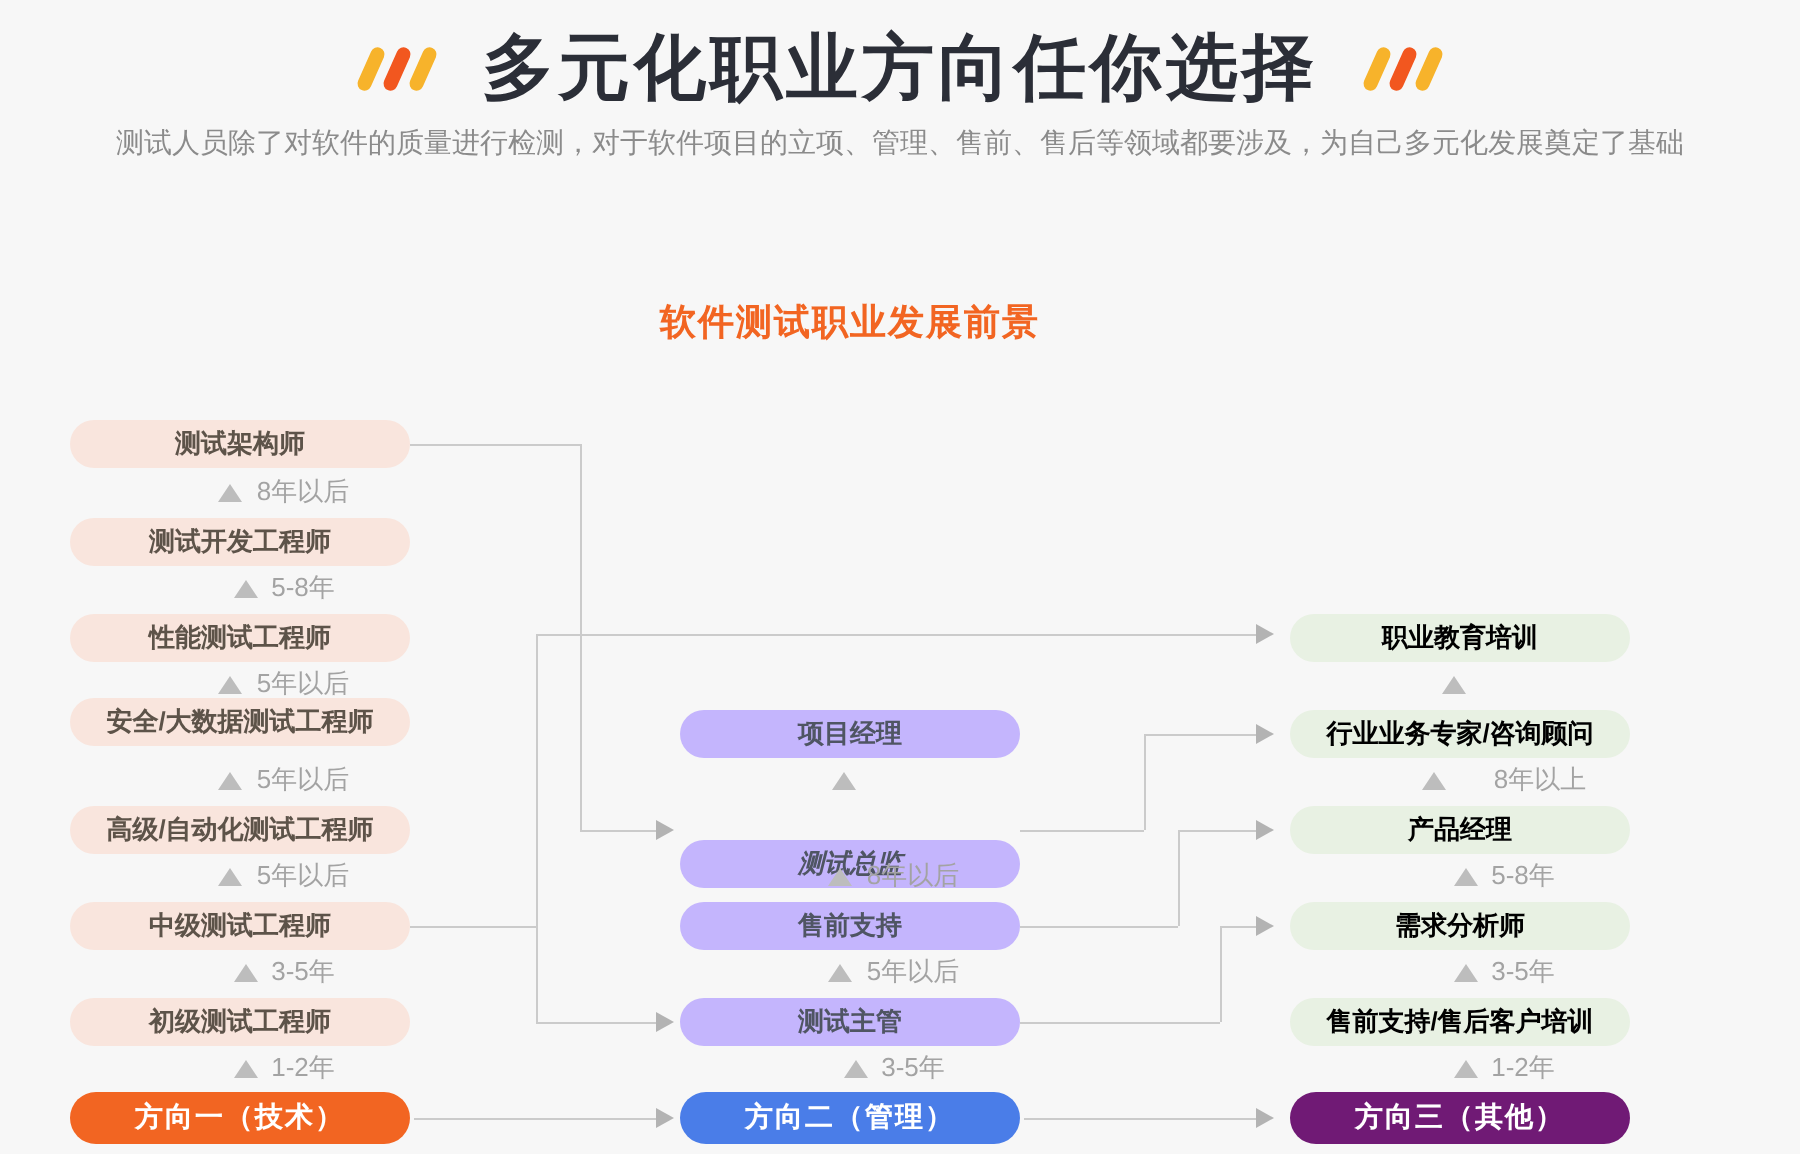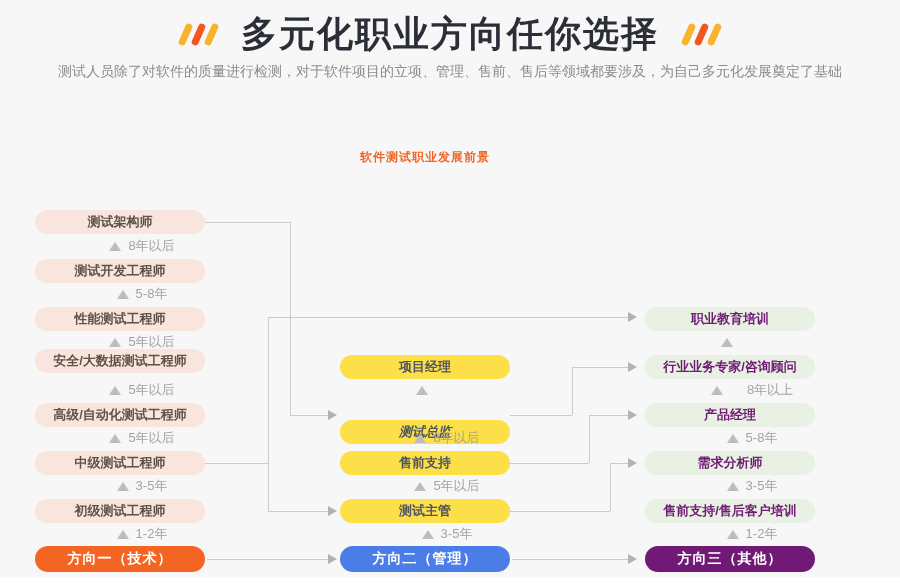--- a/index.html
+++ b/index.html
@@ -8,33 +8,33 @@
   .canvas { position:absolute; left:0; top:0; width:900px; height:577px; background:#f7f7f7; }
 
   
   .title-row { position:absolute; left:0; top:10px; width:900px; display:flex; align-items:center; justify-content:center; gap:26px; }
   .page-title { font-size:36px; font-weight:bold; color:#2b2e37; letter-spacing:2px; }
   .slashes { display:flex; gap:6px; align-items:center; }
   .slash { width:7px; height:23px; border-radius:4px; transform:rotate(24deg); }
 
   .subtitle { position:absolute; left:27px; top:60px; width:846px; text-align:center; font-size:14px; line-height:1.65; color:#8b8b8b; }
 
-  .section-title { position:absolute; left:0; top:149px; width:850px; text-align:center; font-size:12px; font-weight:bold; color:#f26522; letter-spacing:1px; }
+  .section-title { position:absolute; left:0; top:149px; width:850px; text-align:center; font-size:18px; font-weight:bold; color:#f26522; letter-spacing:1px; }
 
   
   .line { position:absolute; background:#cbcbcb; }
   .line.h { height:1px; }
   .line.v { width:1px; }
   .arrow-r { position:absolute; width:0; height:0; border-top:5px solid transparent; border-bottom:5px solid transparent; border-left:9px solid #b3b3b3; }
 
   
   .box { position:absolute; width:170px; height:24px; border-radius:12px; display:flex; align-items:center; justify-content:center; font-size:13px; font-weight:bold; }
   .box.tech { background:#f9e5dd; color:#5d5349; }
-  .box.mgmt { background:#fde047; color:#4f5563; }
-  .box.other { background:#e8f1e3; color:#701a75; }
+  .box.mgmt { background:#c4b5fd; color:#4f5563; }
+  .box.other { background:#e8f1e3; color:#000000; }
 
   .dir-btn { position:absolute; width:170px; height:26px; border-radius:13px; display:flex; align-items:center; justify-content:center; font-size:14px; font-weight:bold; color:#ffffff; letter-spacing:1px; }
   .dir-btn.tech { background:#f26522;align-items:center; }
   .dir-btn.mgmt { background:#4a7de8; }
   .dir-btn.other { background:#701a75; }
 
   
   .note { position:absolute; width:170px; height:16px; display:flex; align-items:center; justify-content:center; gap:7px; font-size:13px; color:#a3a3a3; }
   .tri-up { width:0; height:0; border-left:6px solid transparent; border-right:6px solid transparent; border-bottom:9px solid #bdbdbd; }
 </style>

